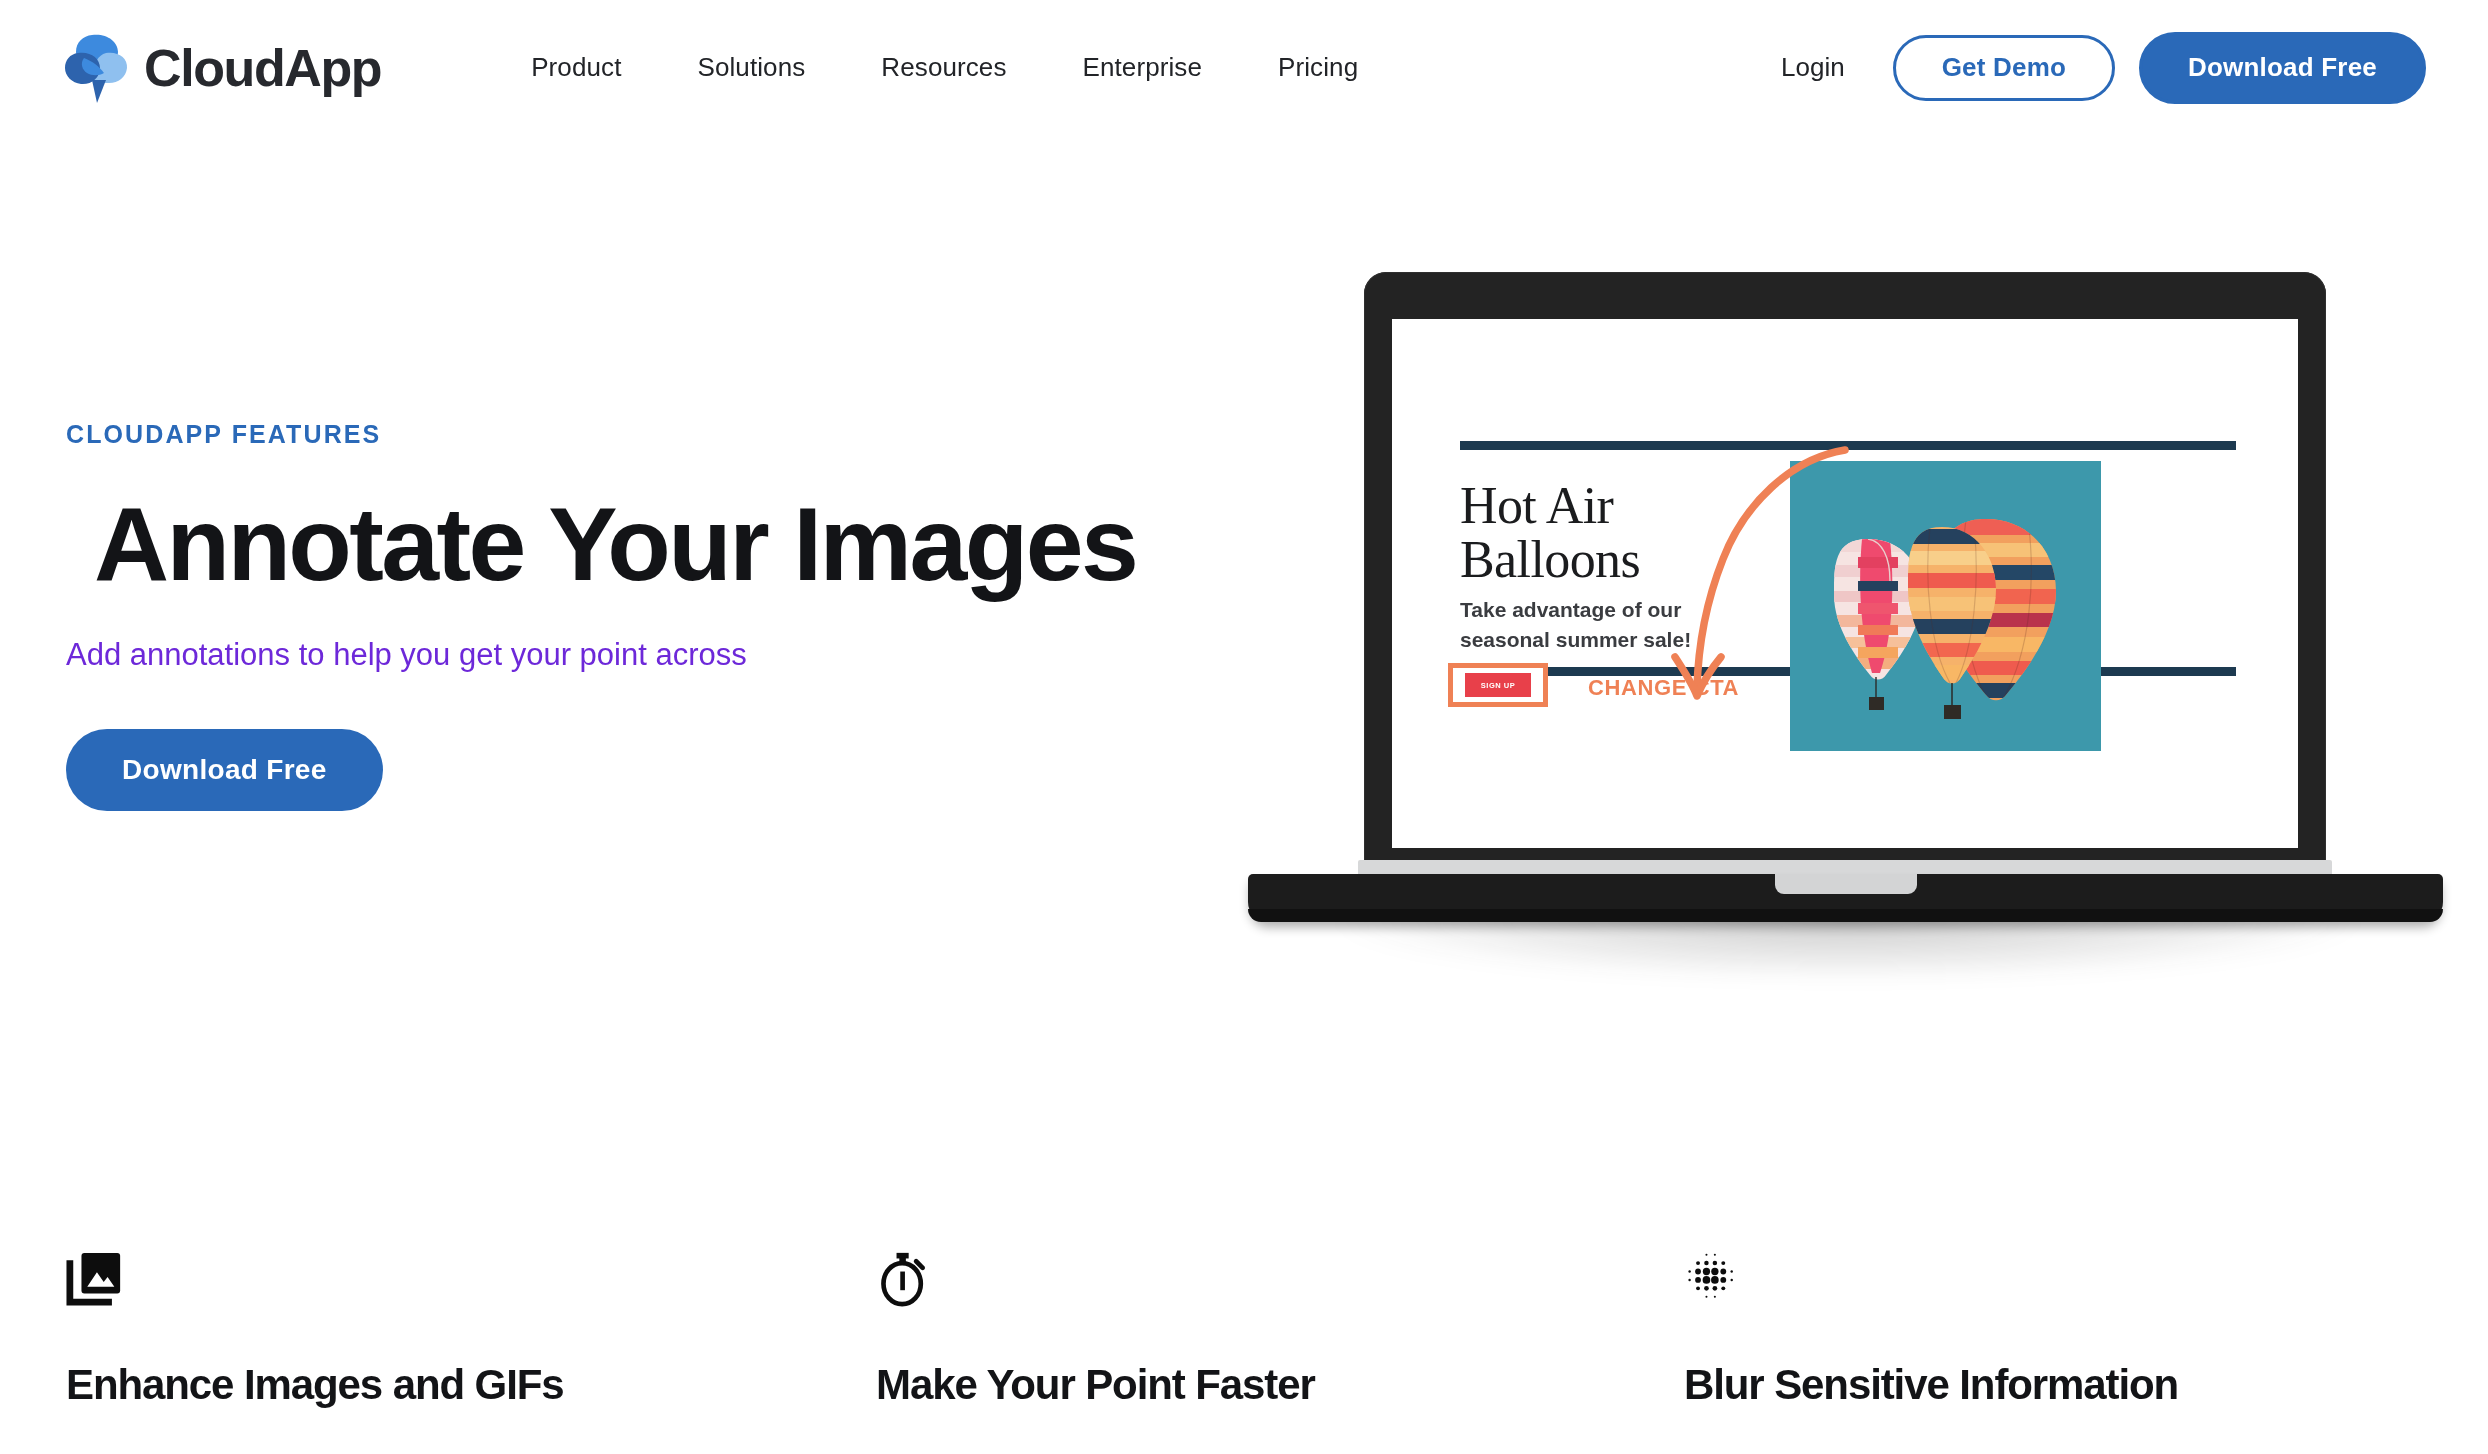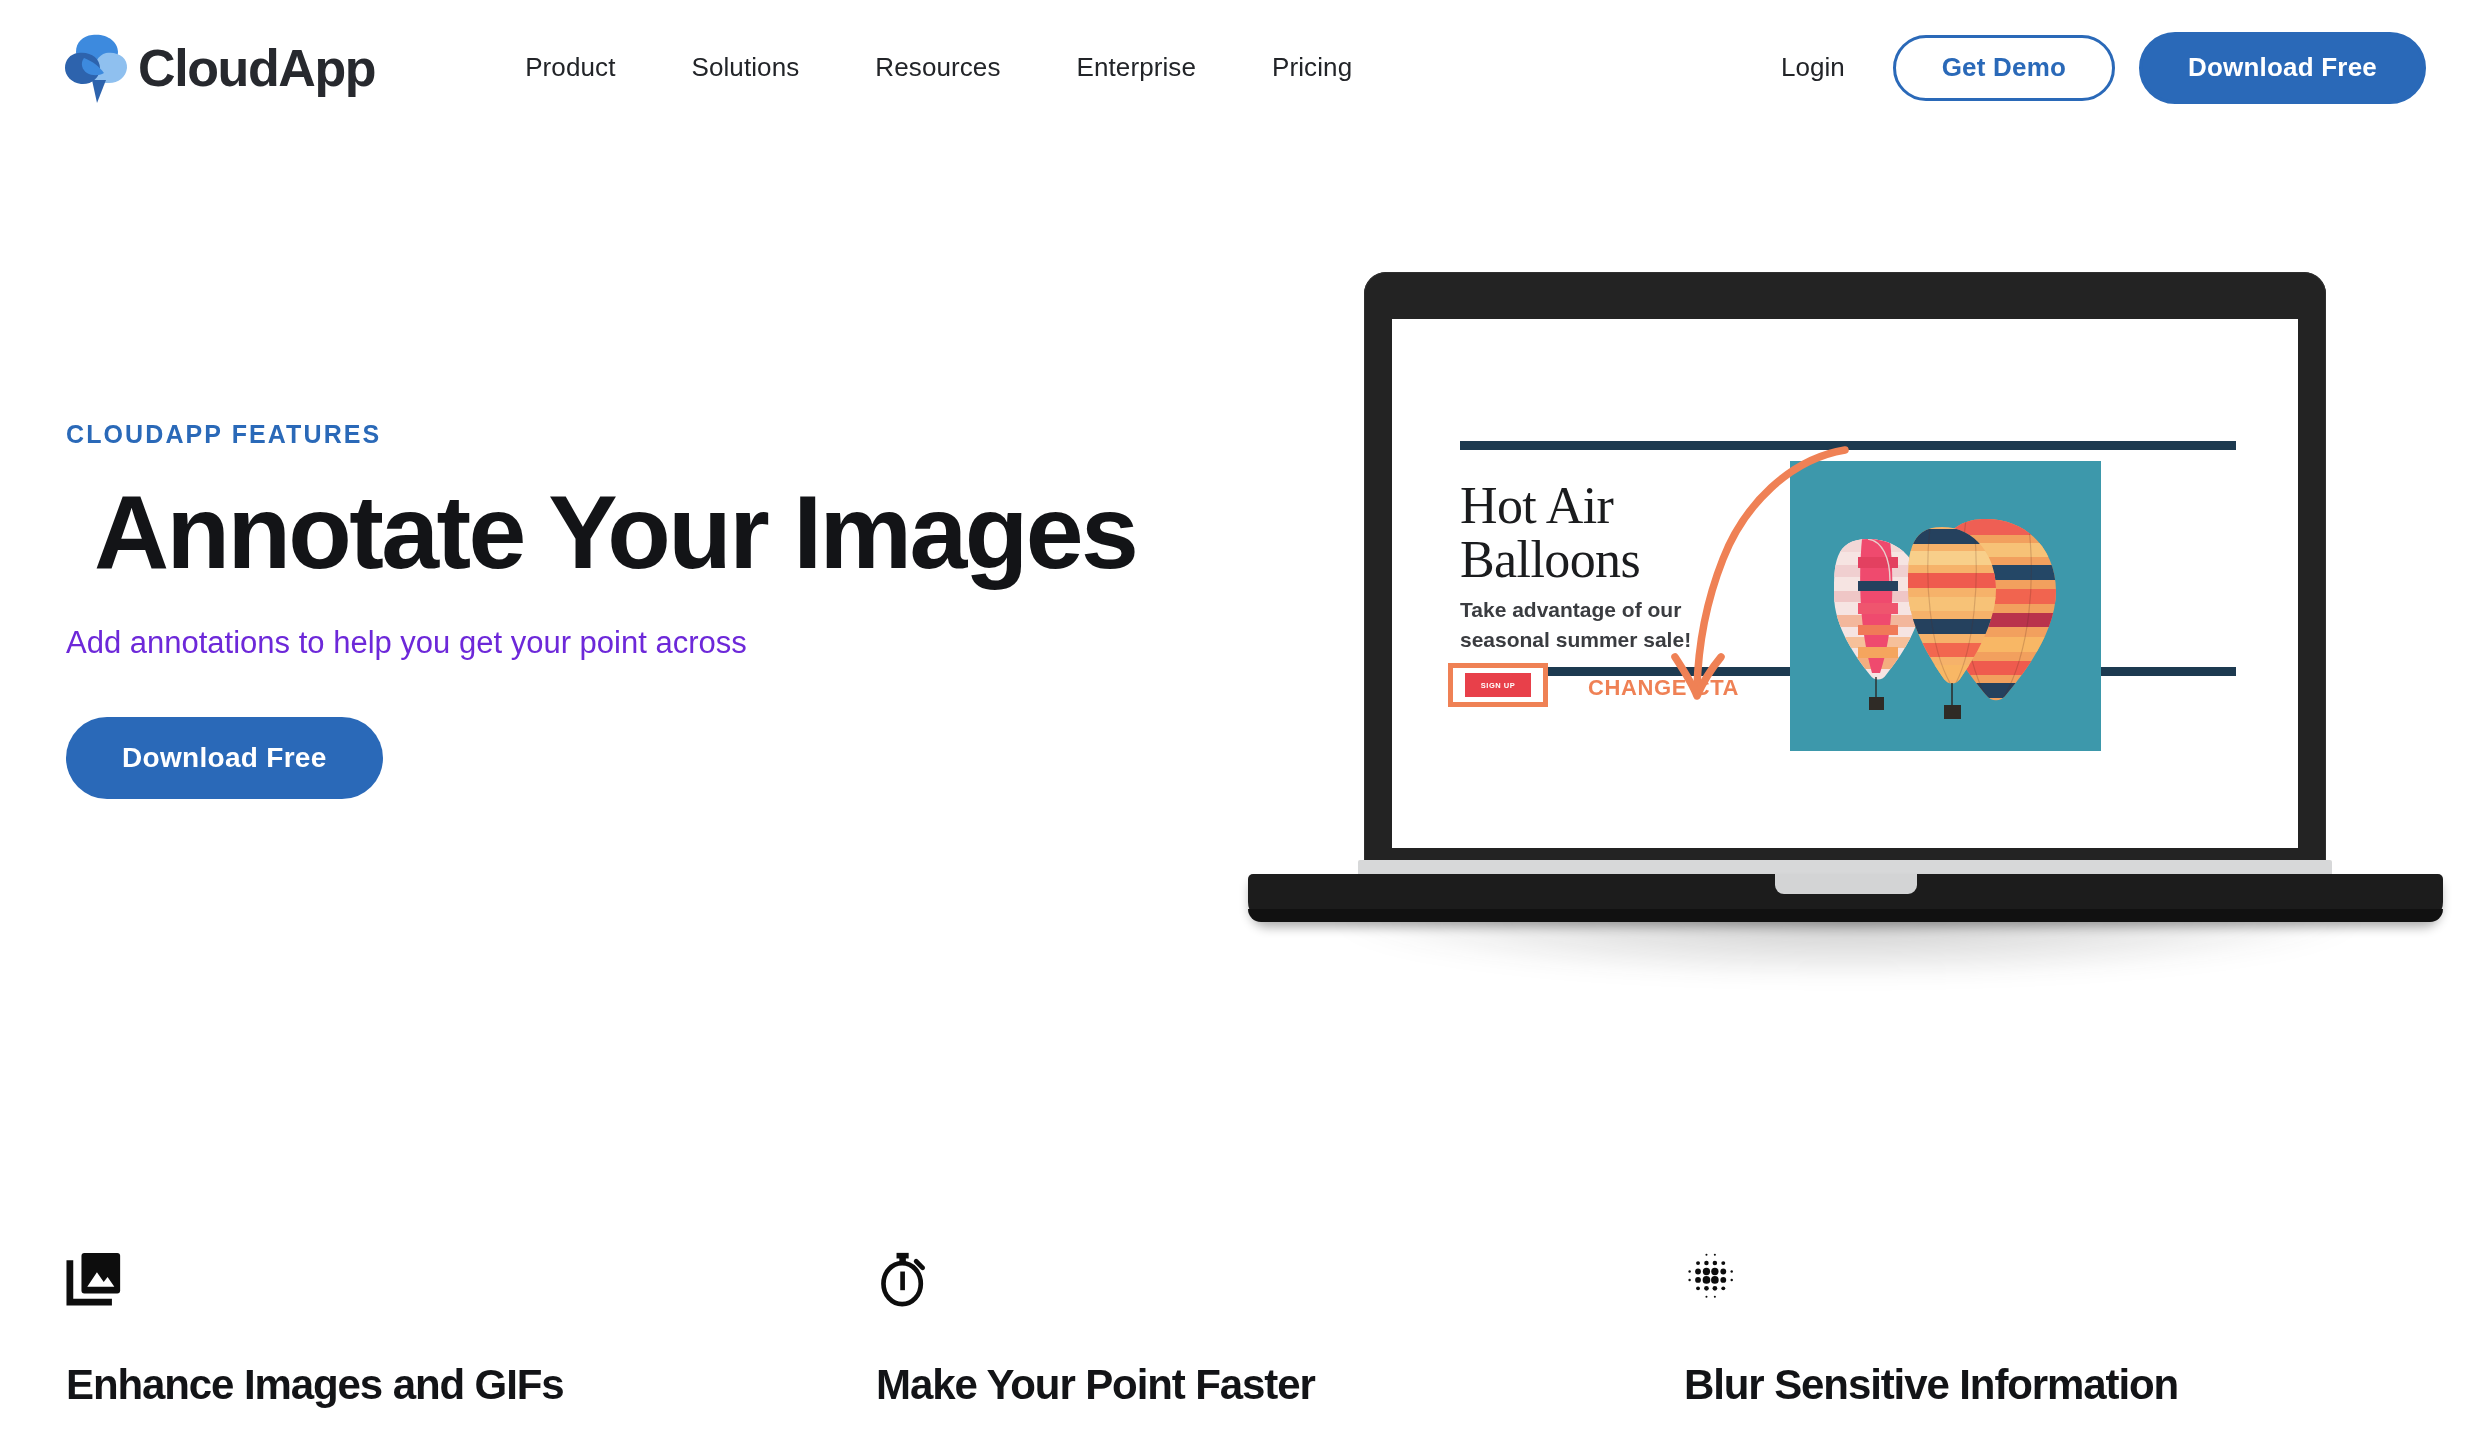--- a/index.html
+++ b/index.html
@@ -28,21 +28,21 @@
     height: 135px;
     display: flex;
     align-items: center;
     background: #ffffff;
   }
 
   .logo-block {
     display: flex;
     align-items: center;
     margin-left: 62px;
-    gap: 8px;
+    gap: 14px;
   }
   .logo-mark {
     width: 68px; height: 74px;
     position: relative;
     flex: none;
   }
   .logo-word {
     font-size: 52px;
     font-weight: bold;
     color: #27292e;
@@ -120,21 +120,21 @@
     left: 66px;
     top: 420px;
     width: 1200px;
   }
   .eyebrow {
     font-size: 25px;
     font-weight: bold;
     color: #2a69b8;
     letter-spacing: 2.1px;
     text-transform: uppercase;
-    margin-bottom: 28px;
+    margin-bottom: 40px;
   }
   .hero-title {
     font-size: 104px;
     font-weight: bold;
     color: #131417;
     letter-spacing: -2.6px;
     line-height: 1.06;
     margin-bottom: 34px;
     margin-left: 28px;
   }

